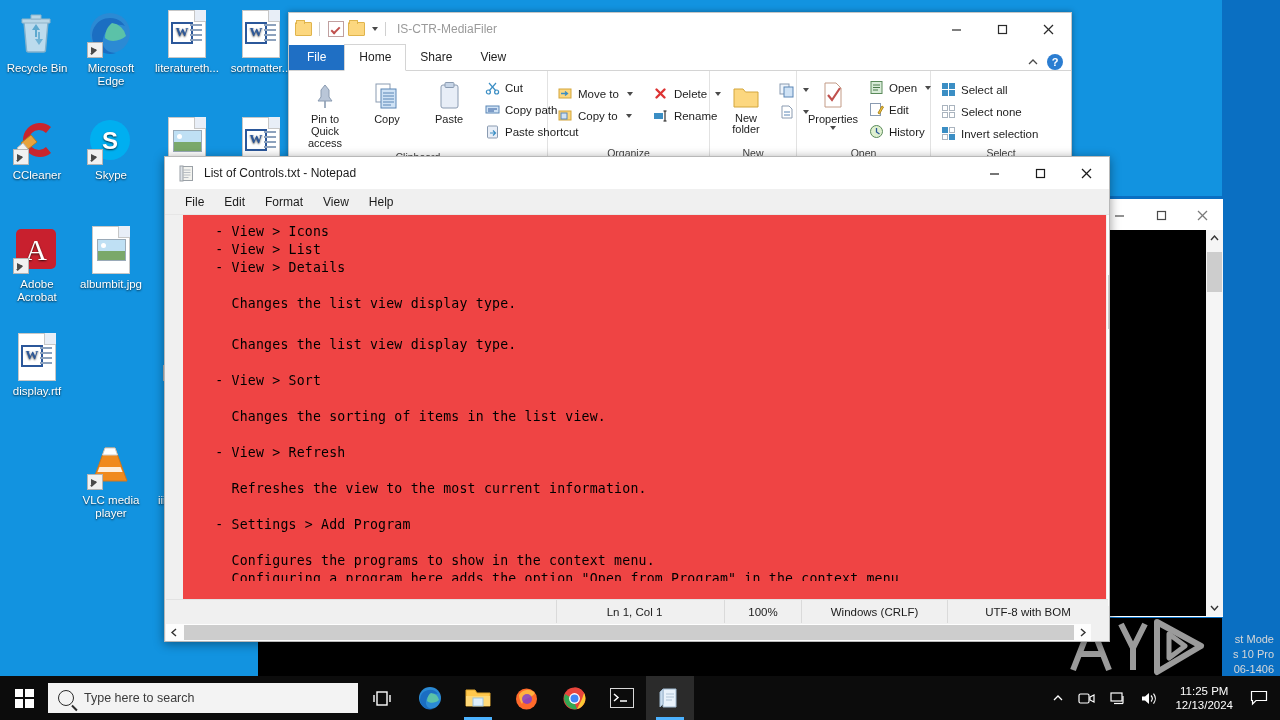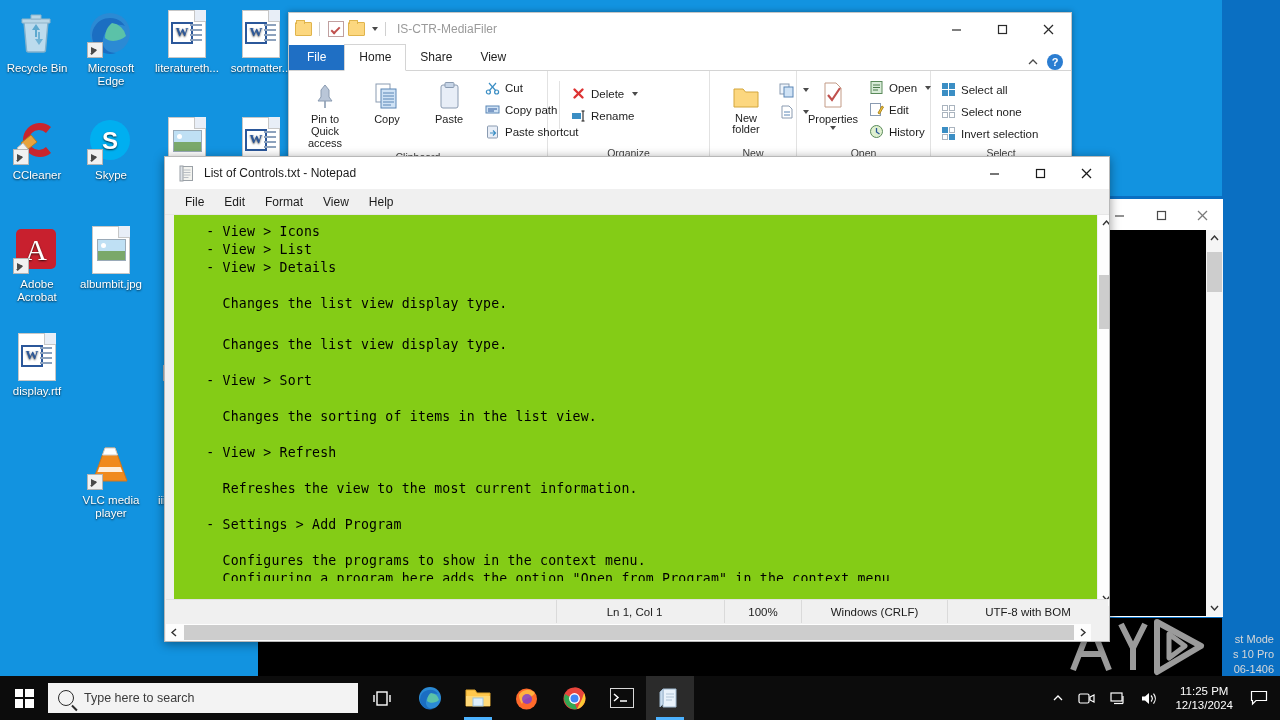--- a/index.html
+++ b/index.html
@@ -85,21 +85,21 @@
 
   
   #notepad{position:absolute;left:164px;top:156px;width:944px;height:484px;background:#f0f0f0;
     border:1px solid #b8b8b8;box-shadow:0 2px 10px rgba(0,0,0,.4);overflow:hidden;}
   #np-title{height:32px;display:flex;align-items:center;background:#fff;}
   #np-icon{width:16px;height:17px;margin-left:14px;position:relative;}
   #np-title-text{font-size:12px;color:#1b1b1b;margin-left:9px;}
   #np-caption{margin-left:auto;display:flex;}
   #np-menu{height:25px;background:#f0f0f0;display:flex;align-items:center;padding-left:10px;gap:0;border-bottom:1px solid #e6e6e6;}
   .np-mi{font-size:12px;color:#1b1b1b;padding:2px 10px;}
-  #np-body{position:absolute;left:9px;top:58px;width:942px;height:391px;background:#84cc16;}
+  #np-body{position:absolute;left:18px;top:58px;width:942px;height:391px;background:#ef4444;}
   #np-text{position:absolute;left:16px;top:8px;width:890px;font-family:"DejaVu Sans Mono","Liberation Mono",monospace;
     font-size:13.2px;line-height:18px;color:#000;white-space:pre;letter-spacing:.2px;}
   .clip-line{height:5px;overflow:hidden;line-height:18px;position:relative;}
   .clip-line span{position:absolute;top:-13px;left:0;}
   #np-vscroll{position:absolute;right:1px;top:0;width:17px;height:391px;background:#fdfdfd;border-left:1px solid #f0f0f0;}
   #np-hscroll{position:absolute;left:1px;bottom:0;width:925px;height:17px;background:#fdfdfd;}
   .sb-arrow{width:17px;height:17px;display:flex;align-items:center;justify-content:center;color:#5a5a5a;font-size:9px;}
   .sb-thumb{position:absolute;background:#cdcdcd;}
   #np-status{position:absolute;left:1px;bottom:18px;width:942px;height:23px;background:#f0f0f0;border-top:1px solid #e2e2e2;
     display:flex;align-items:center;font-size:11.5px;color:#1b1b1b;}
@@ -495,20 +495,42 @@
             </span>
             <span>Paste shortcut</span>
           </div>
         </div>
       </div>
       <div class="gname">Clipboard</div>
     </div>
 
     <div class="rgroup" style="width:161px;">
       <div class="gcontent" style="padding-top:10px;">
+        <div class="small-col">
+          <div class="small-btn">
+            <span class="si">
+              <svg width="15" height="15" viewBox="0 0 15 15">
+                  <rect x="1" y="3" width="12" height="9" fill="#fcd77f" stroke="#d3a63c"></rect>
+                  <path d="M3 7.5 H9 M7 5.5 L9.5 7.5 L7 9.5" fill="none" stroke="#3b8ec4" stroke-width="1.3"></path>
+                </svg>
+            </span>
+            <span>Move to</span>
+            <span class="caret"></span>
+          </div>
+          <div class="small-btn">
+            <span class="si">
+              <svg width="15" height="15" viewBox="0 0 15 15">
+                  <rect x="1" y="3" width="12" height="9" fill="#fcd77f" stroke="#d3a63c"></rect>
+                  <rect x="3" y="5" width="6" height="6" fill="#cfe2f5" stroke="#5b86b5"></rect>
+                </svg>
+            </span>
+            <span>Copy to</span>
+            <span class="caret"></span>
+          </div>
+        </div>
         <div style="width:1px;height:48px;background:#e2e2e2;margin:0 6px;"></div>
         <div class="small-col">
           <div class="small-btn">
             <span class="si">
               <svg width="15" height="15" viewBox="0 0 15 15">
                   <g stroke="#d33" stroke-width="2.4" stroke-linecap="round">
                     <line x1="3.5" y1="3.5" x2="11.5" y2="11.5"></line>
                     <line x1="11.5" y1="3.5" x2="3.5" y2="11.5"></line>
                   </g>
                 </svg>

